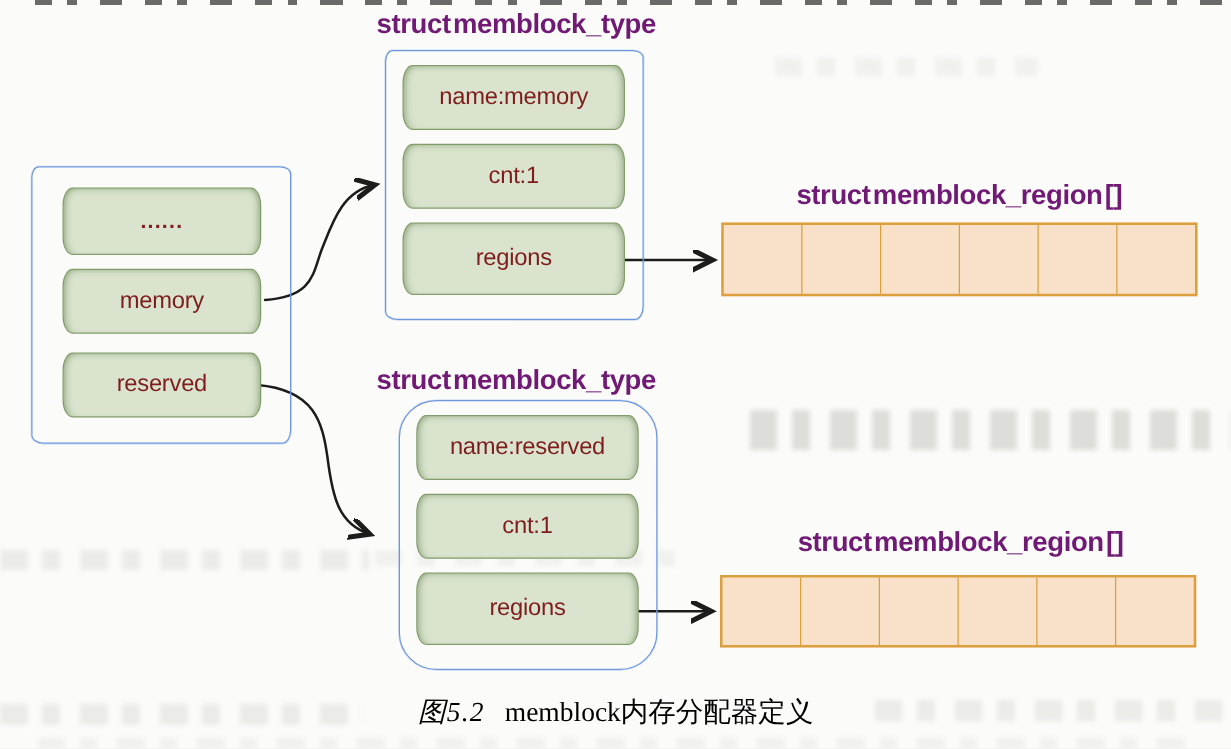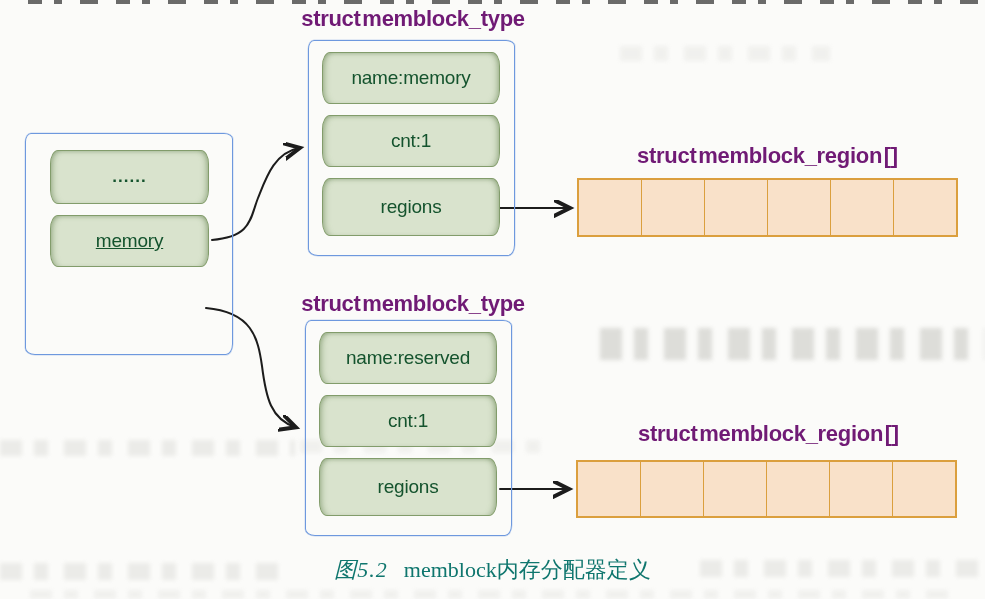--- a/index.html
+++ b/index.html
@@ -36,34 +36,34 @@
     border-radius:6px 9px 7px 10px / 9px 6px 11px 7px;
     box-shadow:0 0 0 .5px rgba(109,152,222,.35);
   }
   .gbox{
     position:absolute;background:#d9e3cd;border:1.5px solid #829c6b;
     border-radius:8px / 14px;
     box-shadow:inset 6px 0 6px -5px rgba(104,134,84,.65),
                inset -6px 0 6px -5px rgba(104,134,84,.65),
                inset 0 4px 5px -4px rgba(104,134,84,.5);
     display:flex;align-items:center;justify-content:center;
-    font-size:19px;color:#14532d;letter-spacing:-.2px;
+    font-size:19px;color:#7f1d1d;letter-spacing:-.2px;
   }
   .gbox.dots{font-weight:bold;letter-spacing:1px;font-size:17px;}
   .region-array{
     position:absolute;display:flex;background:#f9e1c9;
     border:2px solid #db9f3e;box-sizing:border-box;
   }
   .region-array .cell{flex:1;border-right:1.6px solid #db9f3e;}
   .region-array .cell:last-child{border-right:none;}
   .arrows{position:absolute;left:0;top:0;pointer-events:none;}
   .arrows path{stroke:#1c1c1c;stroke-width:2;fill:none;stroke-linecap:round;}
   .caption{
     position:absolute;left:0;top:555px;width:985px;text-align:center;
-    font-family:"Liberation Serif",serif;font-size:22px;color:#0f766e;
+    font-family:"Liberation Serif",serif;font-size:22px;color:#000000;
   }
   .caption .cap-num{margin-right:16px;letter-spacing:1px;font-style:italic;}
 </style>
 </head>
 <body>
 
 <div class="page">
 
   <div class="topcut"></div>
   <div class="bleed strong" style="left:600px;top:328px;width:385px;height:32px;"></div>
@@ -83,22 +83,25 @@
     <path d="M212,240 C252,237 250,218 258,198 C266,178 274,153 299,148" marker-end="url(#ah)"></path>
     <path d="M500,208 L569,208" marker-end="url(#ah)"></path>
     <path d="M206,308 C252,312 258,338 262,366 C266,398 271,419 295,427" marker-end="url(#ah)"></path>
     <path d="M500,489 L568,489" marker-end="url(#ah)"></path>
   </svg>
 
   <div class="bluebox" style="left:25px;top:133px;width:206px;height:220px;">
     <div class="gbox dots" style="left:24px;top:16px;width:157px;height:52px;">
         <span>......</span>
       </div>
-    <div class="gbox" style="left:24px;top:81px;width:157px;height:50px;text-decoration:underline;">
+    <div class="gbox" style="left:24px;top:81px;width:157px;height:50px;">
         <span>memory</span>
+      </div>
+    <div class="gbox" style="left:24px;top:148px;width:157px;height:50px;">
+        <span>reserved</span>
       </div>
   </div>
 
   <div class="diagram-title" style="left:288px;top:6px;width:250px;">struct memblock_type</div>
   <div class="bluebox" style="left:308px;top:40px;width:205px;height:214px;">
     <div class="gbox" style="left:13px;top:11px;width:176px;height:50px;">
         <span>name:memory</span>
       </div>
     <div class="gbox" style="left:13px;top:74px;width:176px;height:50px;">
         <span>cnt:1</span>
@@ -112,21 +115,21 @@
   <div class="region-array" style="left:577px;top:178px;width:381px;height:59px;">
       <div class="cell"></div>
       <div class="cell"></div>
       <div class="cell"></div>
       <div class="cell"></div>
       <div class="cell"></div>
       <div class="cell"></div>
     </div>
 
   <div class="diagram-title" style="left:288px;top:291px;width:250px;">struct memblock_type</div>
-  <div class="bluebox" style="left:305px;top:320px;width:205px;height:214px;">
+  <div class="bluebox" style="left:319px;top:320px;width:205px;height:214px;border-radius:30px;">
     <div class="gbox" style="left:13px;top:11px;width:176px;height:50px;">
         <span>name:reserved</span>
       </div>
     <div class="gbox" style="left:13px;top:74px;width:176px;height:50px;">
         <span>cnt:1</span>
       </div>
     <div class="gbox" style="left:13px;top:137px;width:176px;height:56px;">
         <span>regions</span>
       </div>
   </div>

